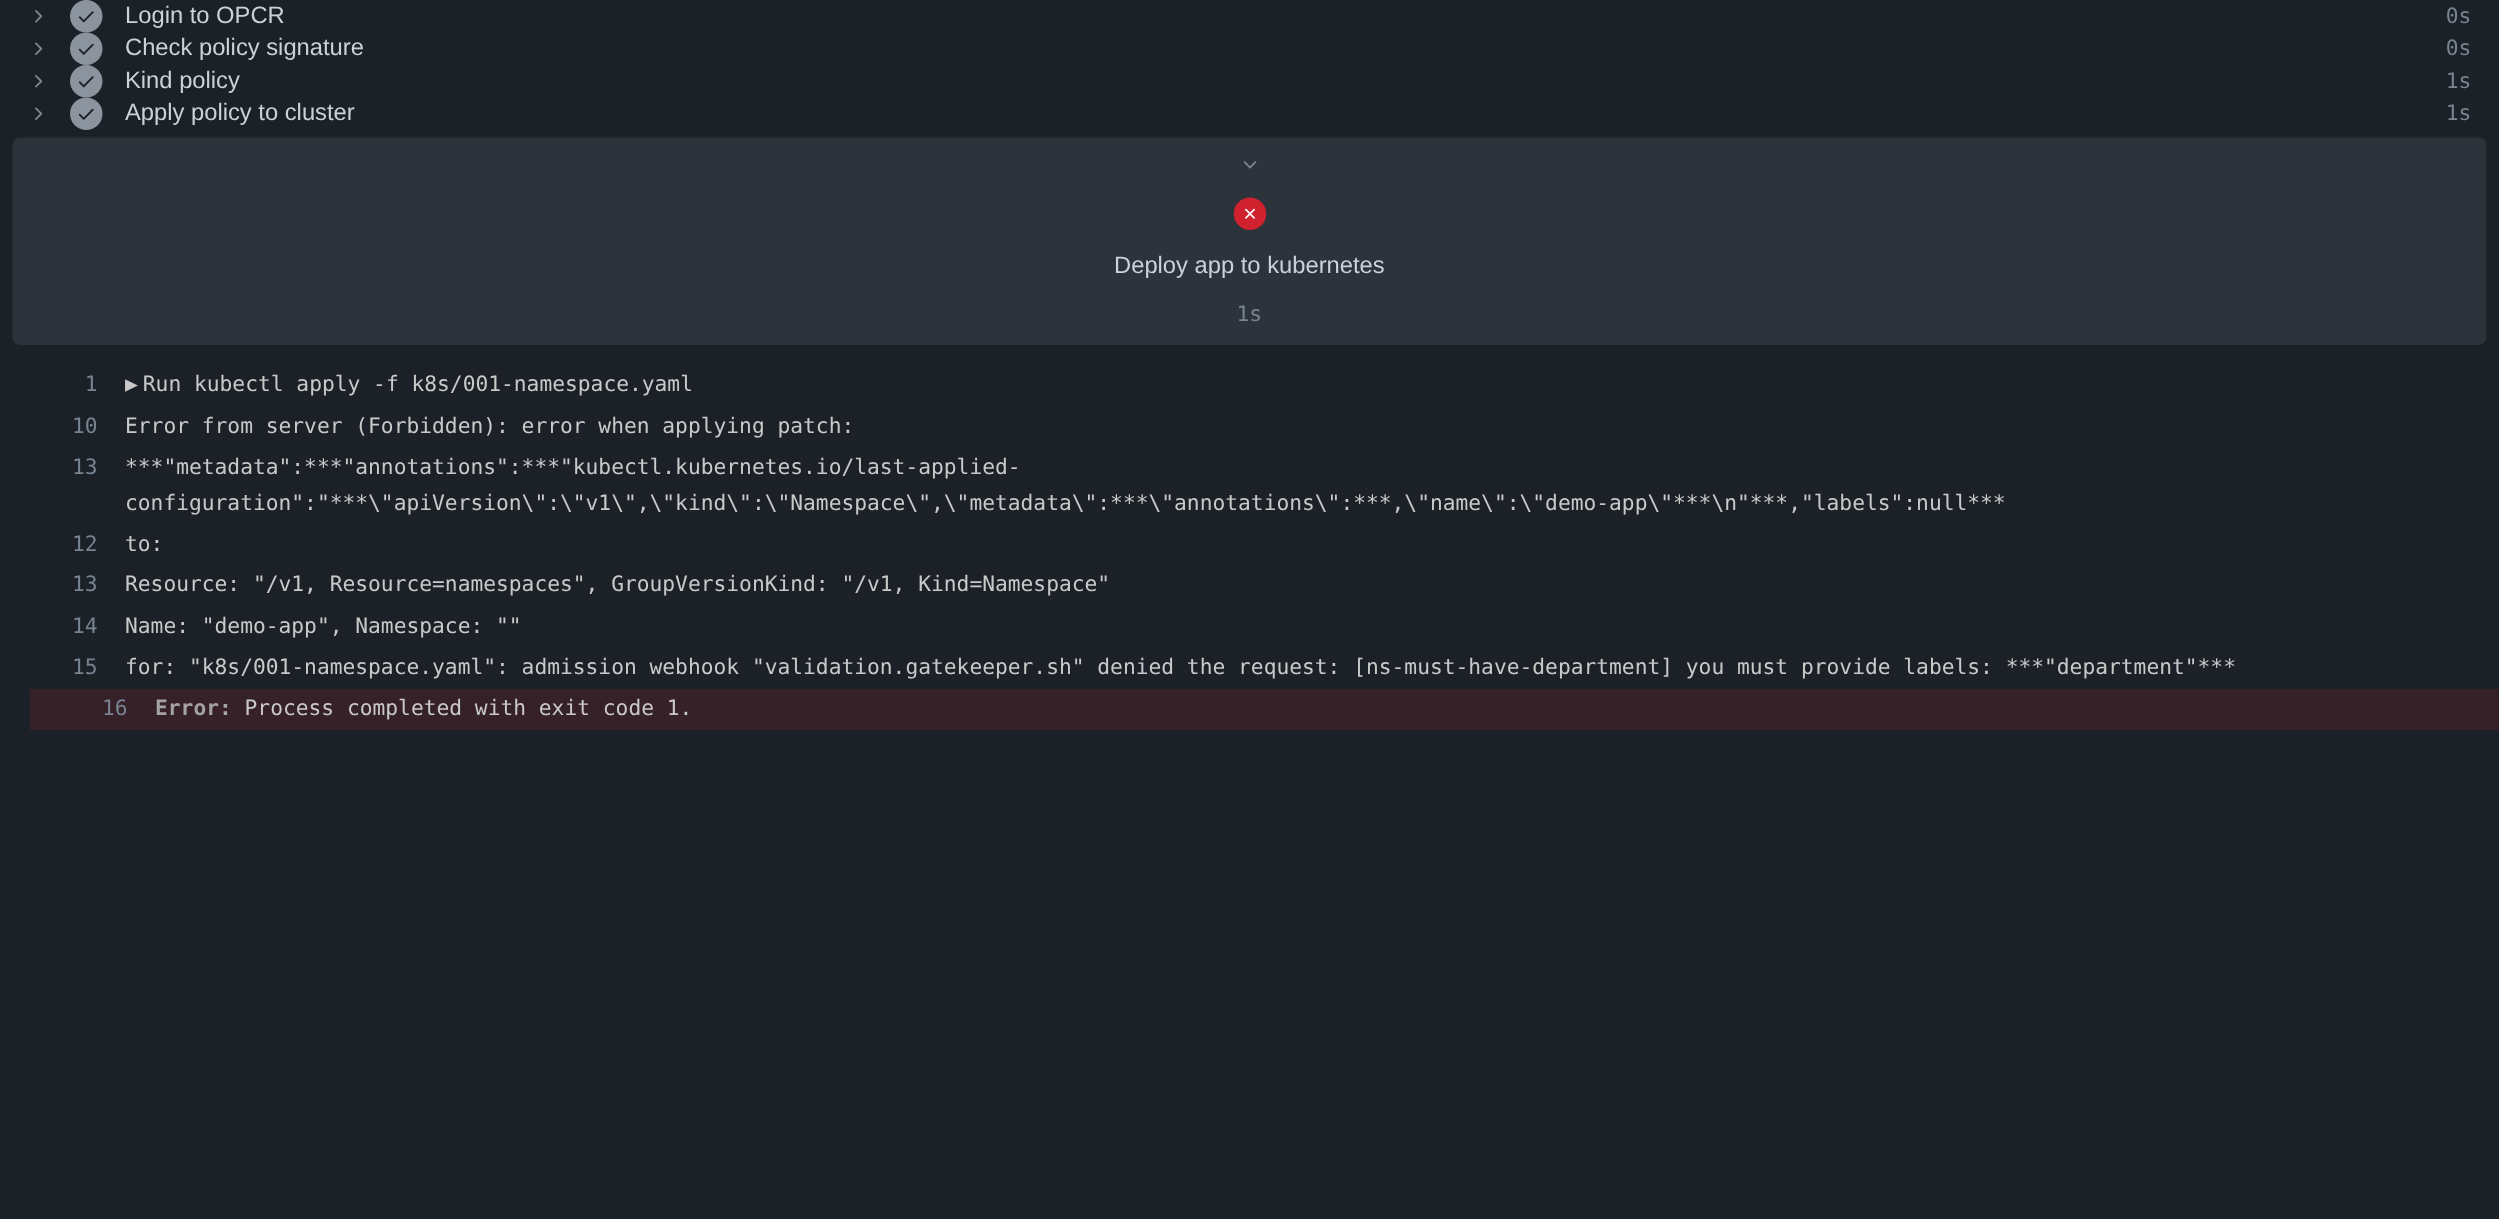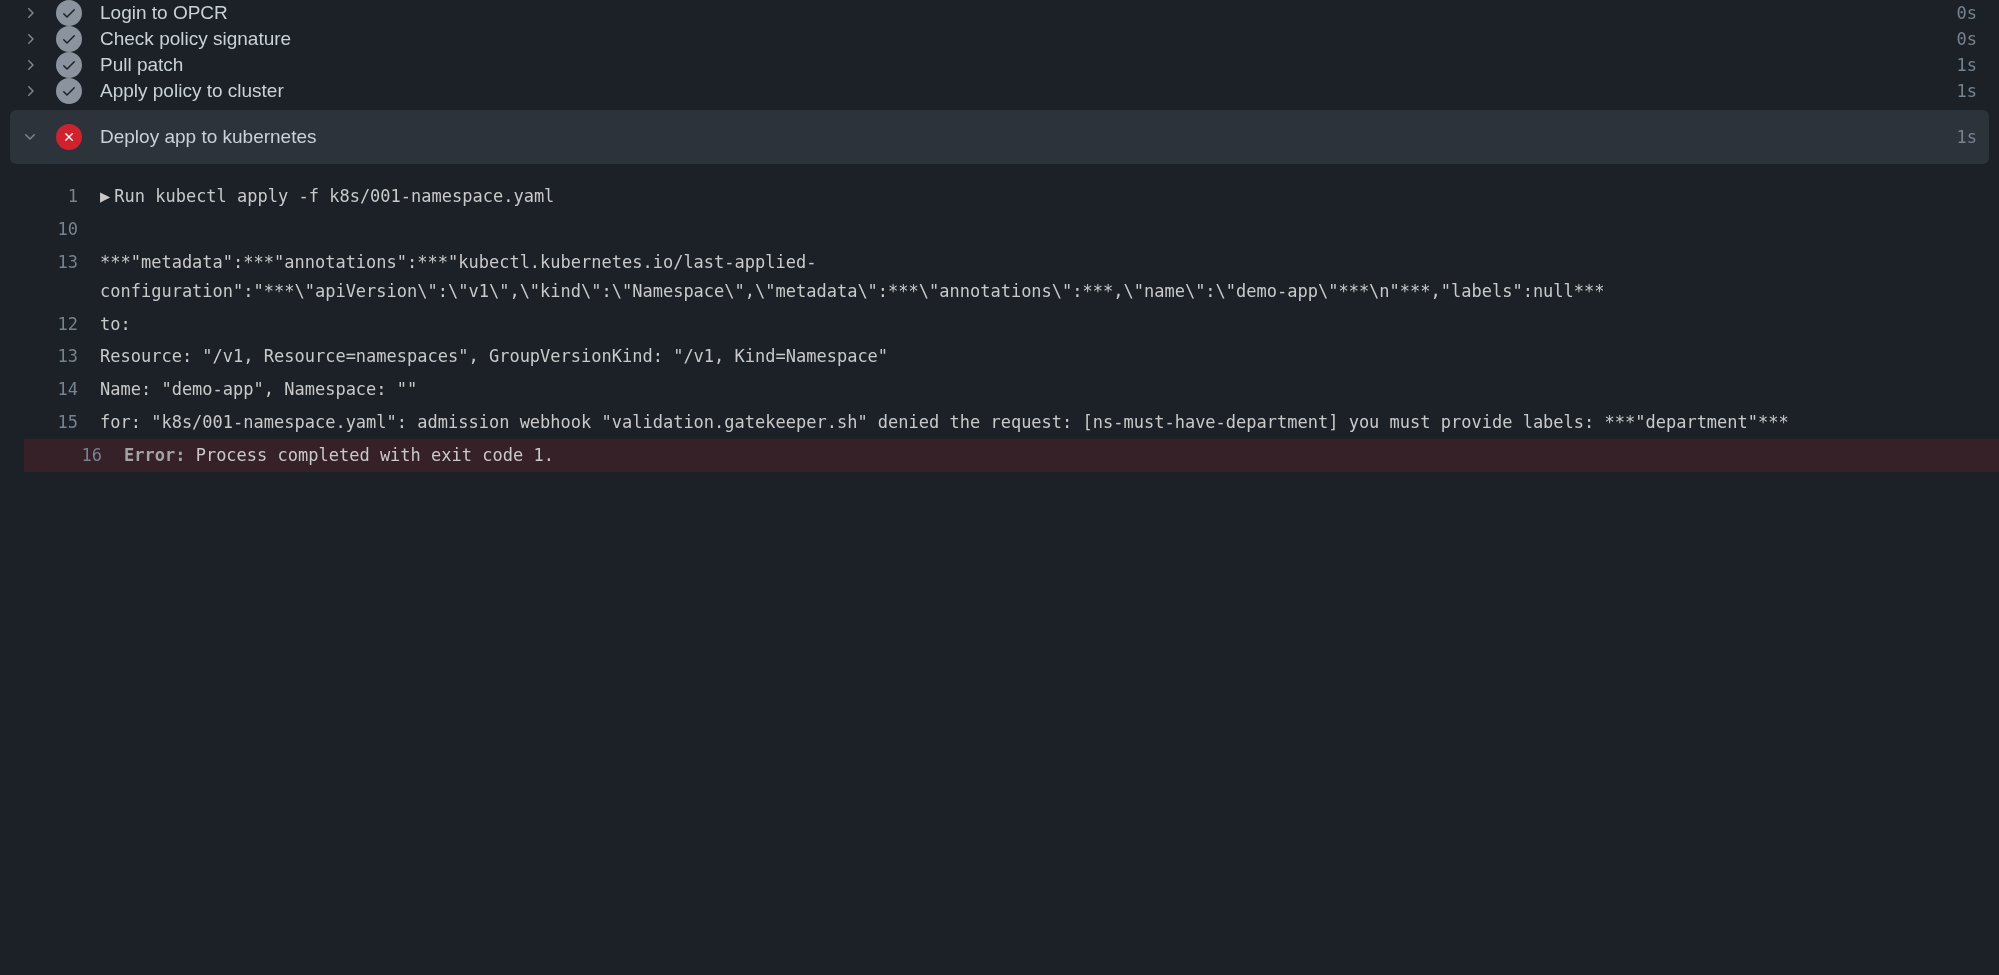--- a/index.html
+++ b/index.html
@@ -22,20 +22,21 @@
       align-items: center;
       padding: 0 22px;
       gap: 18px;
       cursor: pointer;
     }
     .step-row.expanded {
       background-color: #2d333b;
       border-radius: 6px;
       margin: 6px 10px;
       padding: 14px 12px;
+      flex-direction: column;
     }
     .chevron {
       width: 16px;
       height: 16px;
       display: flex;
       align-items: center;
       justify-content: center;
       flex-shrink: 0;
     }
     .chevron svg {
@@ -153,21 +154,21 @@
       <span class="chevron">
         <svg viewBox="0 0 16 16">
           <path d="M6.22 3.22a.75.75 0 0 1 1.06 0l4.25 4.25a.75.75 0 0 1 0 1.06l-4.25 4.25a.751.751 0 0 1-1.06-1.06L9.94 8 6.22 4.28a.75.75 0 0 1 0-1.06Z"></path>
         </svg>
       </span>
       <span class="status-icon status-success">
         <svg viewBox="0 0 16 16">
           <path d="M13.78 4.22a.75.75 0 0 1 0 1.06l-7.25 7.25a.75.75 0 0 1-1.06 0L2.22 9.28a.751.751 0 0 1 1.06-1.06L6 10.94l6.72-6.72a.75.75 0 0 1 1.06 0Z"></path>
         </svg>
       </span>
-      <span class="step-label">Pull patch</span>
+      <span class="step-label">Kind policy</span>
       <span class="step-duration">1s</span>
     </div>
     <div class="step-row">
       <span class="chevron">
         <svg viewBox="0 0 16 16">
           <path d="M6.22 3.22a.75.75 0 0 1 1.06 0l4.25 4.25a.75.75 0 0 1 0 1.06l-4.25 4.25a.751.751 0 0 1-1.06-1.06L9.94 8 6.22 4.28a.75.75 0 0 1 0-1.06Z"></path>
         </svg>
       </span>
       <span class="status-icon status-success">
         <svg viewBox="0 0 16 16">
@@ -193,20 +194,21 @@
     </div>
   </div>
 
 <div class="log-output" id="log-container">
     <div class="log-line">
       <span class="line-number">1</span>
       <span class="line-content"><span class="run-marker">▶</span><span>Run kubectl apply -f k8s/001-namespace.yaml</span></span>
     </div>
     <div class="log-line">
       <span class="line-number">10</span>
+      <span class="line-content"><span>Error from server (Forbidden): error when applying patch:</span></span>
     </div>
     <div class="log-line">
       <span class="line-number">13</span>
       <span class="line-content"><span>***"metadata":***"annotations":***"kubectl.kubernetes.io/last-applied-configuration":"***\"apiVersion\":\"v1\",\"kind\":\"Namespace\",\"metadata\":***\"annotations\":***,\"name\":\"demo-app\"***\n"***,"labels":null***</span></span>
     </div>
     <div class="log-line">
       <span class="line-number">12</span>
       <span class="line-content"><span>to:</span></span>
     </div>
     <div class="log-line">

